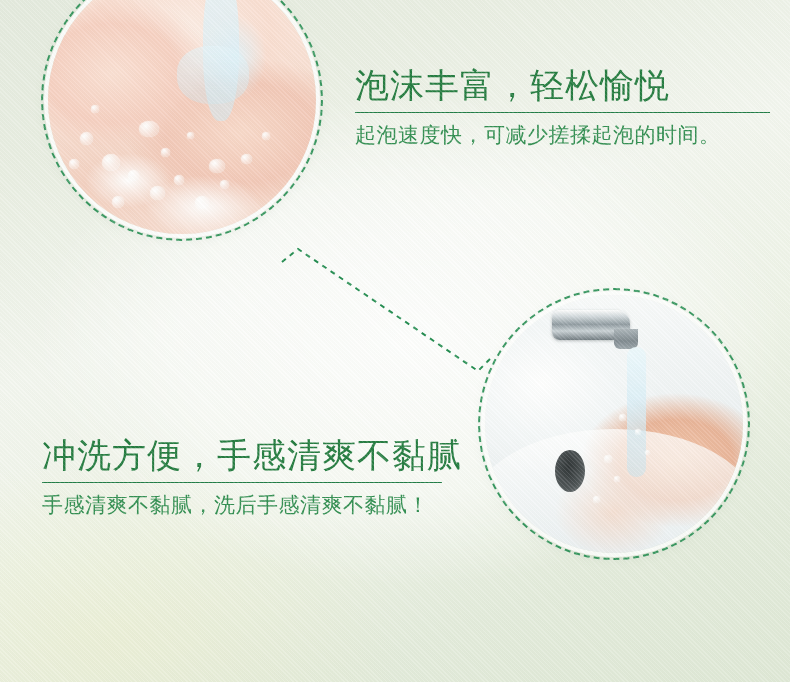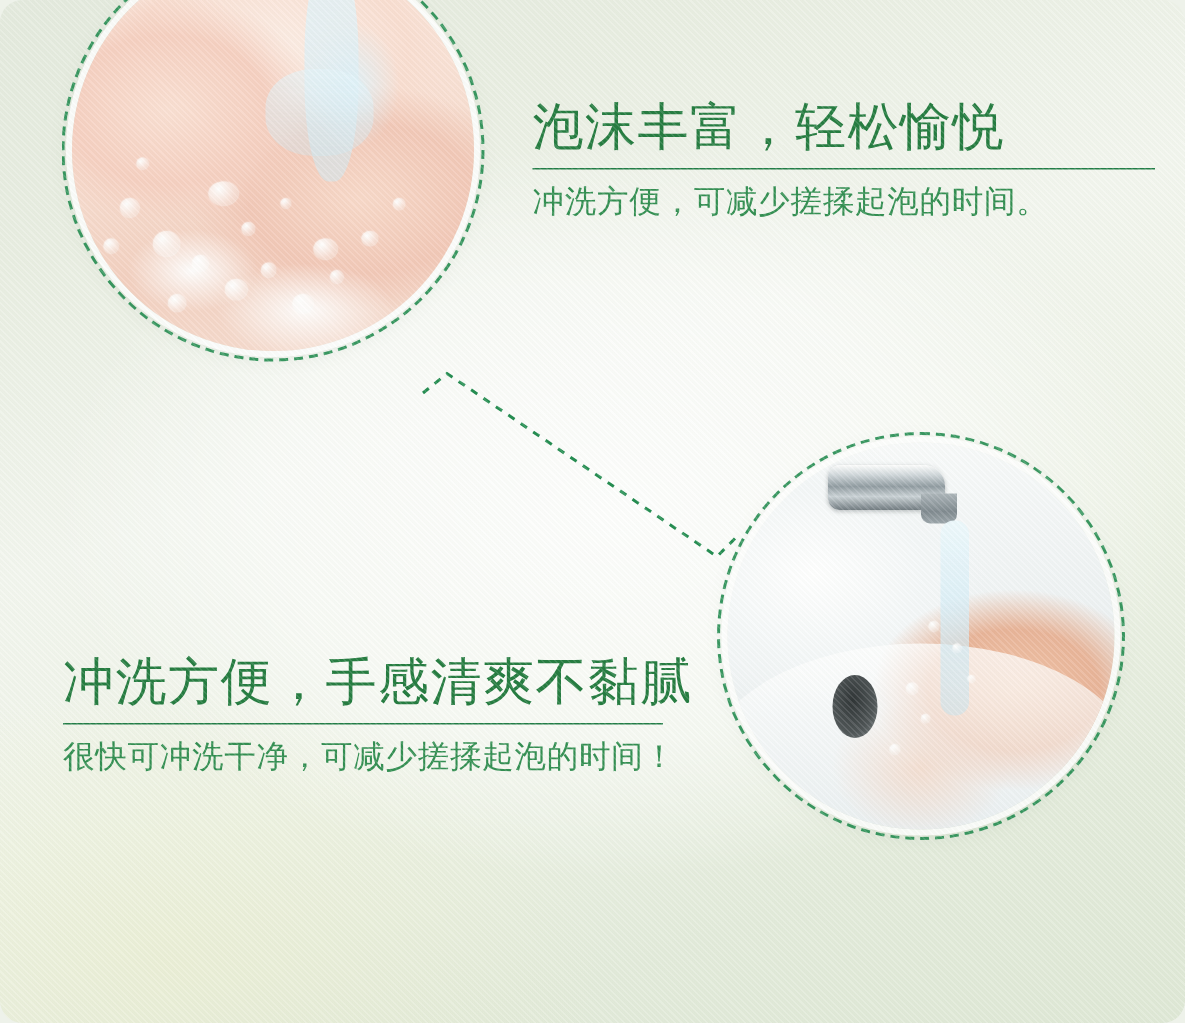--- a/index.html
+++ b/index.html
@@ -12,21 +12,20 @@
   }
 
   .canvas {
     position:relative;
     width:790px; height:682px;
     overflow:hidden;
     background:
       radial-gradient(ellipse 520px 340px at 52% 50%, rgba(255,255,255,0.92) 0%, rgba(255,255,255,0.55) 45%, rgba(255,255,255,0) 72%),
       radial-gradient(ellipse 420px 260px at 14% 640px, rgba(236,238,205,0.55) 0%, rgba(236,238,205,0) 70%),
       linear-gradient(160deg, #e4eade 0%, #e9eee2 18%, #f3f6ef 40%, #eef3e7 62%, #e3ebdb 82%, #dfe8d6 100%);
-    border-radius: 15px;
   }
   
   .canvas::after {
     content:""; position:absolute; inset:0; pointer-events:none;
     background:repeating-linear-gradient(45deg, rgba(255,255,255,0.16) 0 1px, rgba(170,185,160,0.055) 1px 3px);
     opacity:.85;
   }
 
   
   .photo-wrap { position:absolute; }
@@ -187,22 +186,22 @@
     <div class="photo-ring"></div>
   </div>
 
   <svg class="connector" viewBox="0 0 790 682" xmlns="http://www.w3.org/2000/svg">
     <polyline points="282,262 298,249 478,371 492,357" fill="none" stroke="#1f8a4d" stroke-width="2" stroke-dasharray="5 5" stroke-linecap="butt"></polyline>
   </svg>
 
   <div class="txt" id="block-foam">
     <div class="heading">泡沫丰富，轻松愉悦</div>
     <div class="rule"></div>
-    <div class="subtitle">冲洗方便，可减少搓揉起泡的时间。</div>
+    <div class="subtitle">起泡速度快，可减少搓揉起泡的时间。</div>
   </div>
 
   <div class="txt" id="block-rinse">
     <div class="heading">冲洗方便，手感清爽不黏腻</div>
     <div class="rule"></div>
-    <div class="subtitle">很快可冲洗干净，可减少搓揉起泡的时间！</div>
+    <div class="subtitle">手感清爽不黏腻，洗后手感清爽不黏腻！</div>
   </div>
 
 </div>
 
 </body></html>

